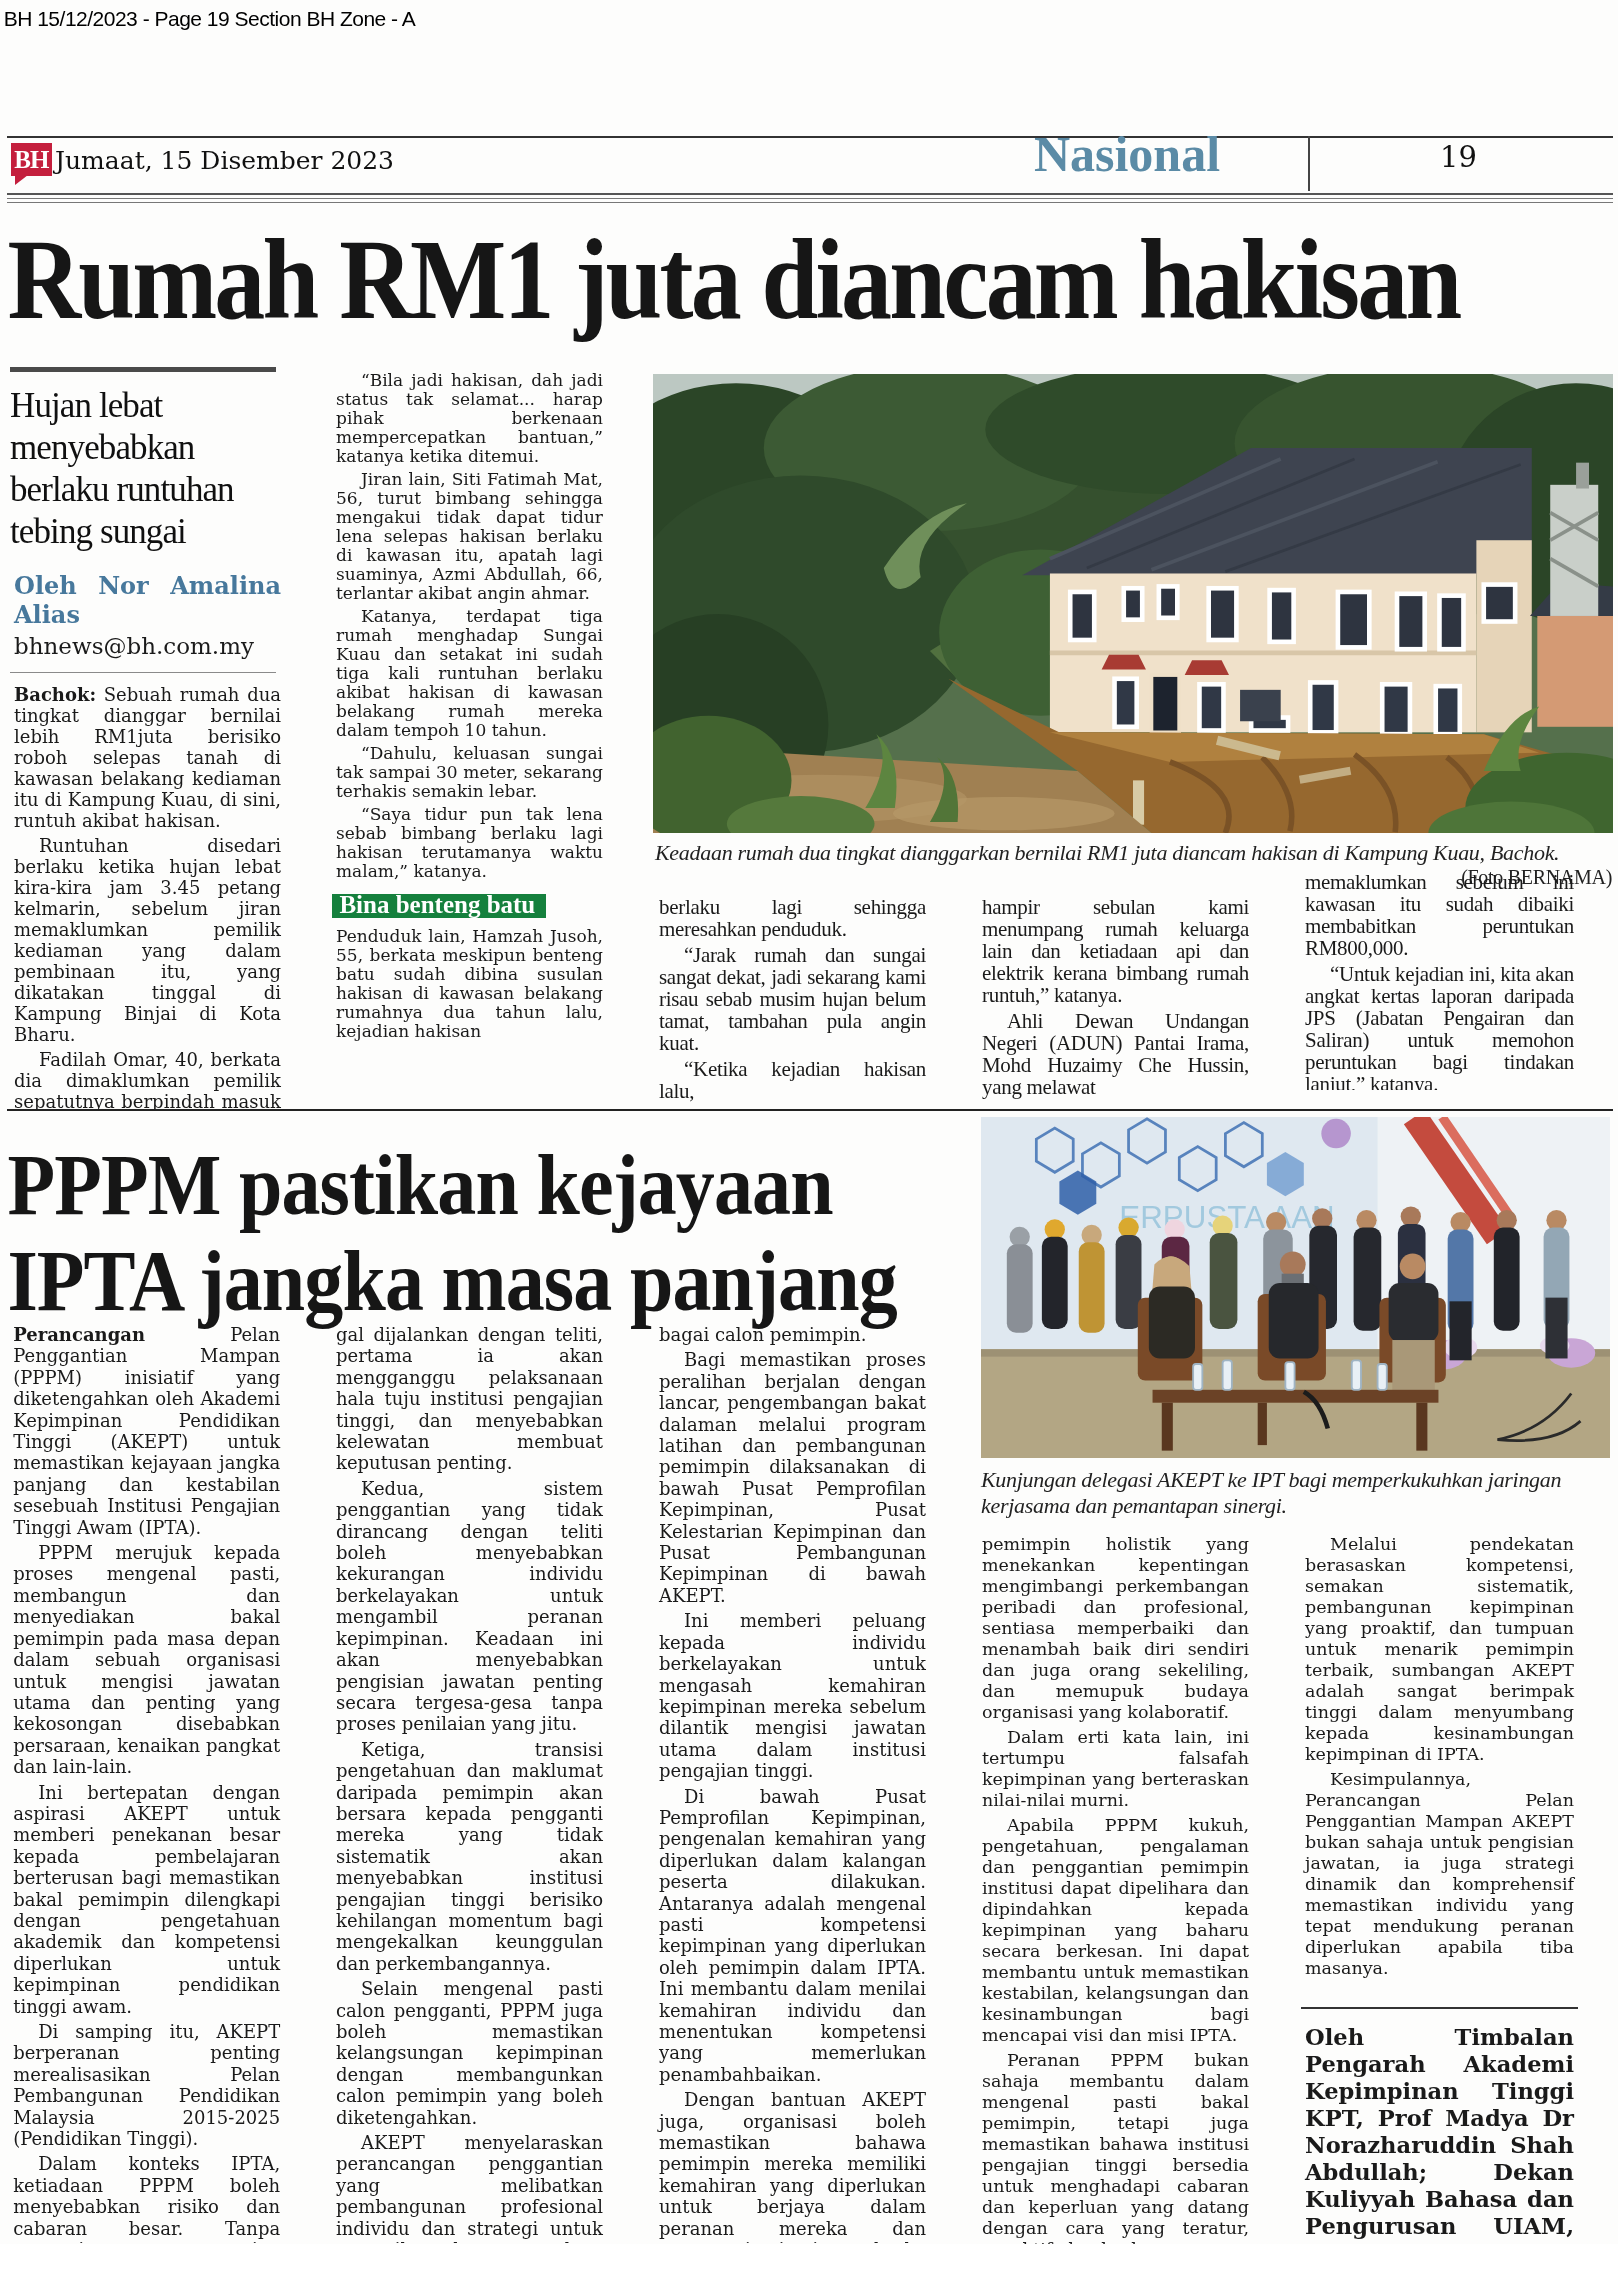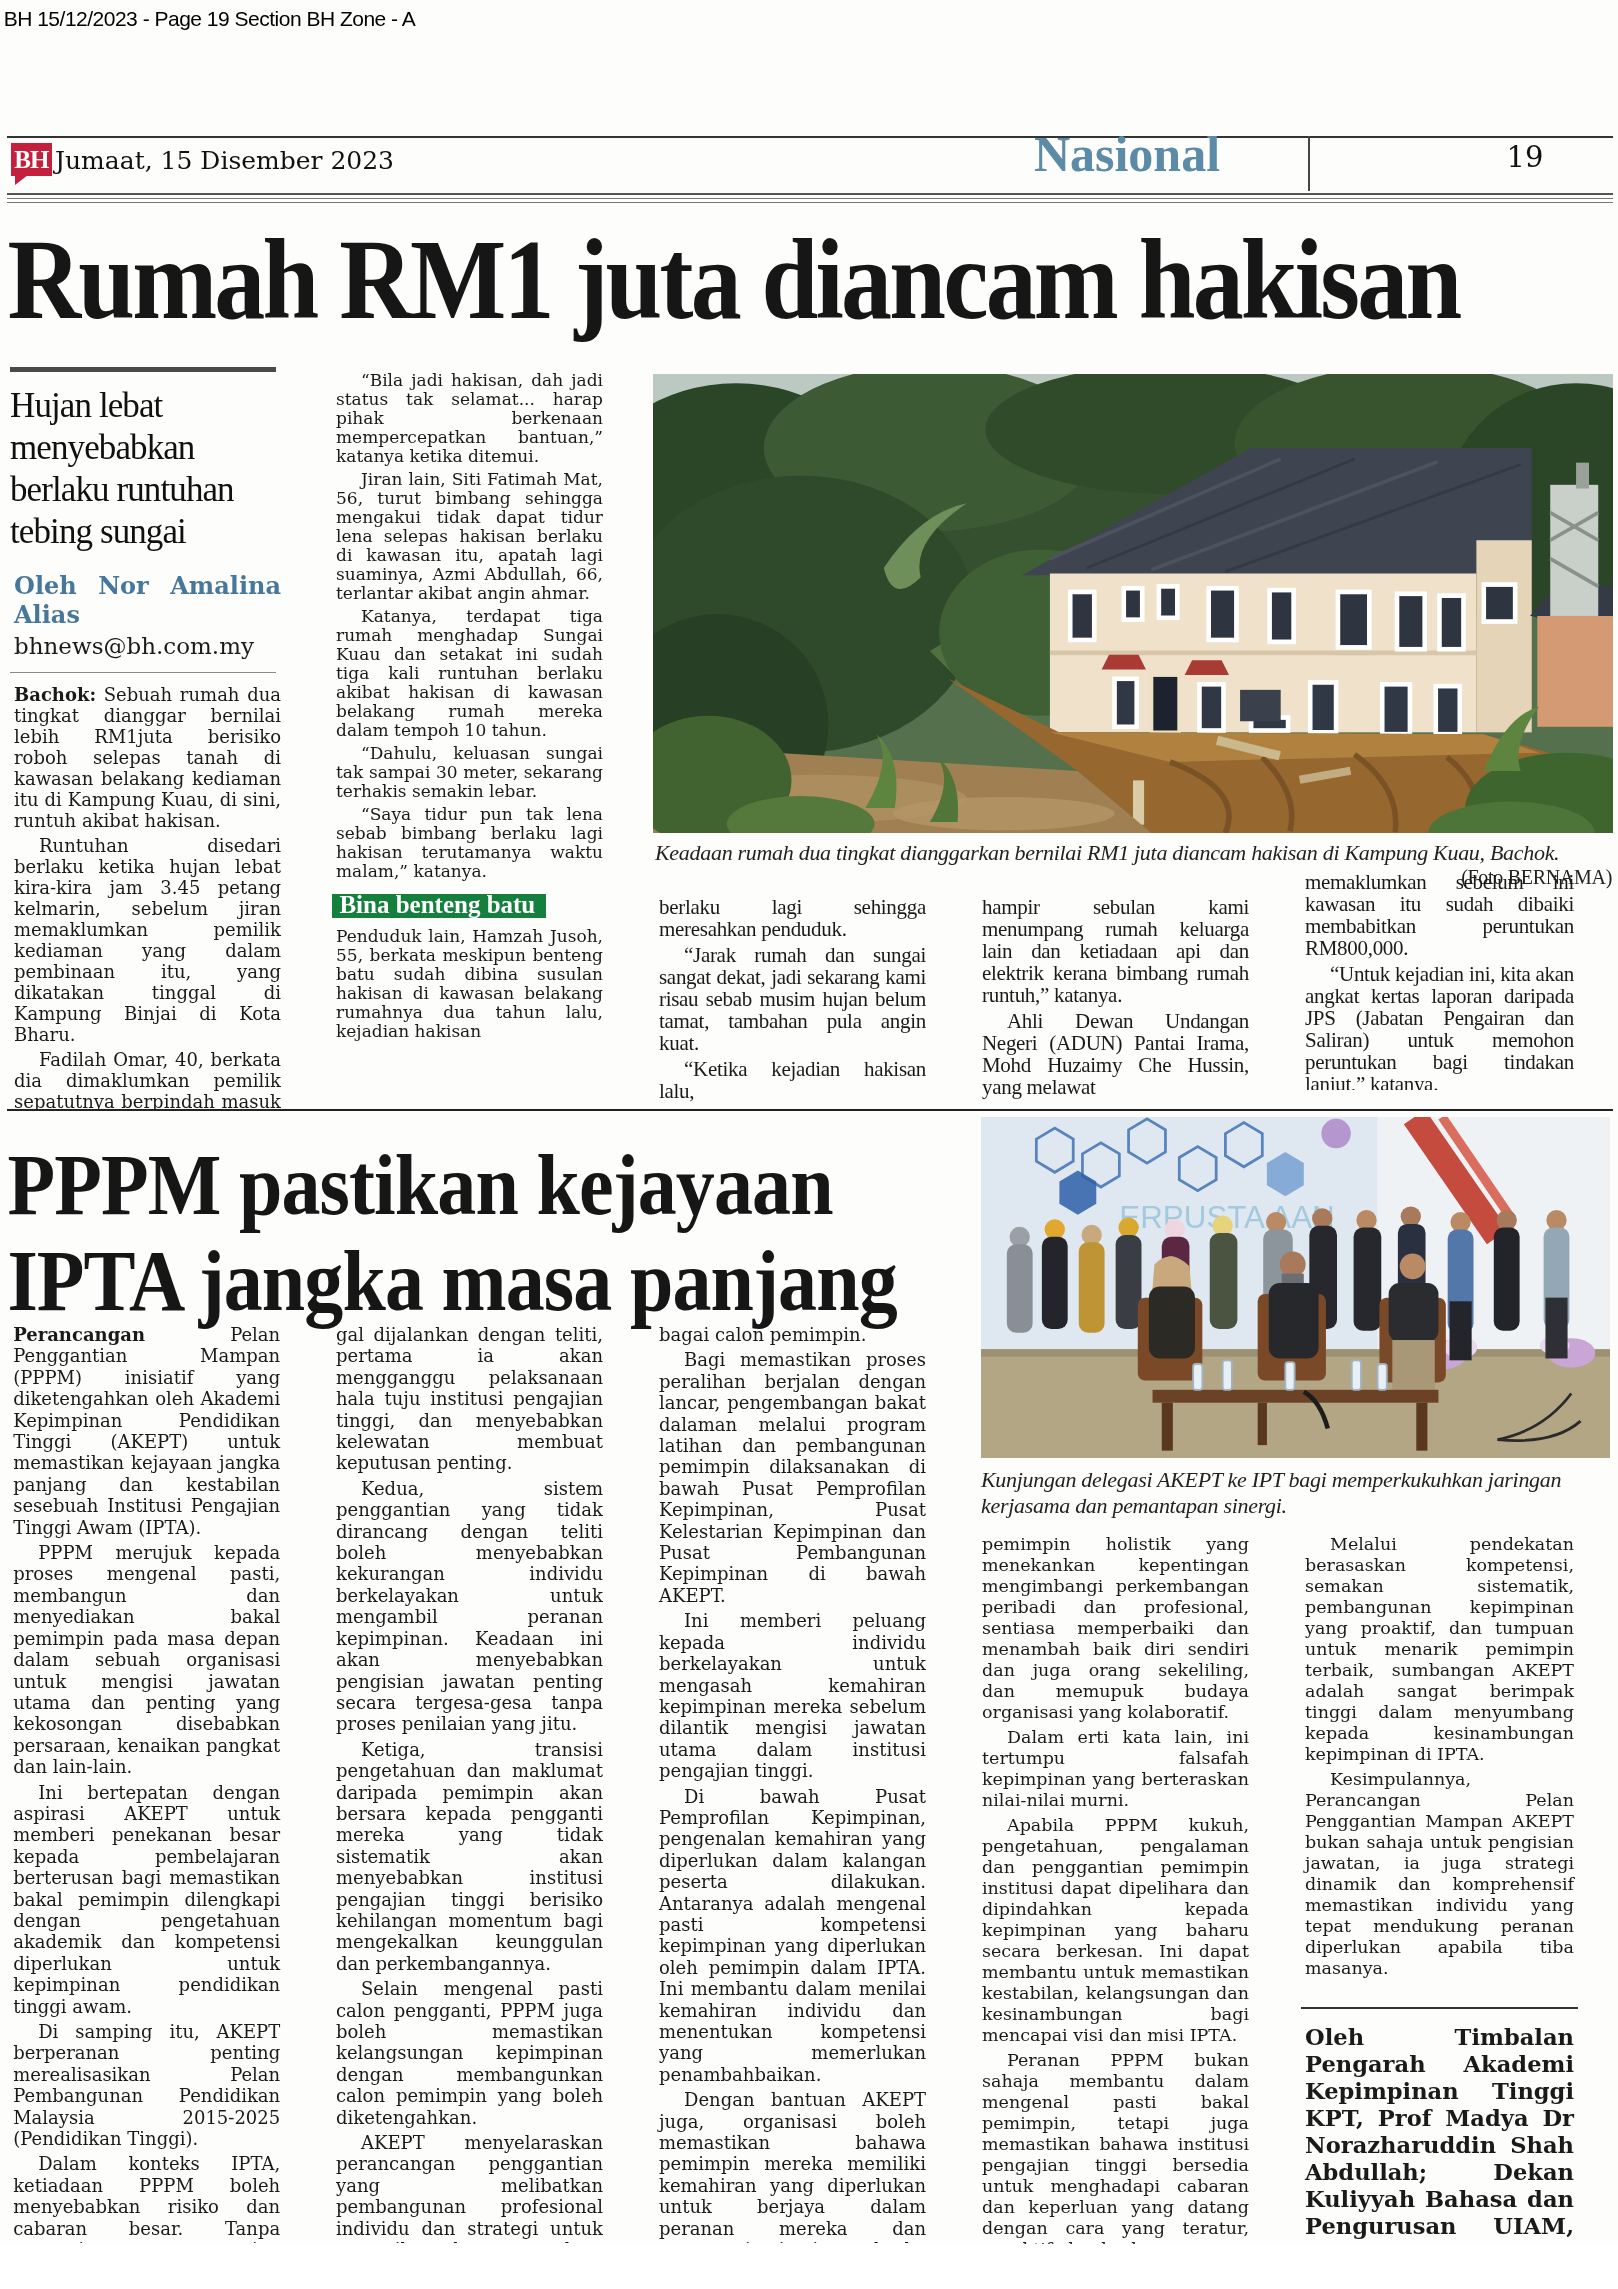--- a/index.html
+++ b/index.html
@@ -16,21 +16,21 @@
   .mast-date{left:55px;top:146px;font-size:25px;color:#111;}
   .bh-logo{left:11px;top:143px;width:41px;height:33px;background:#c41f3d;color:#fff;
            font-family:"Liberation Serif",serif;font-weight:bold;font-size:25px;
            text-align:center;line-height:33px;letter-spacing:-0.9px;}
   .bh-tail{left:14.8px;top:175px;width:0;height:0;border-left:6.5px solid transparent;
            border-right:6.5px solid transparent;border-top:10px solid #c41f3d;
            border-left:0;border-right:13px solid transparent;}
   .nasional{left:960px;top:128px;width:334px;text-align:center;
             font-family:"Liberation Serif",serif;font-weight:bold;font-size:50px;line-height:52px;}
   .mast-vrule{left:1308px;top:136px;width:1.8px;height:55px;background:#444;}
-  .page-num{left:1440px;top:140px;width:170px;text-align:center;font-size:29px;color:#111;}
+  .page-num{left:1440px;top:140px;width:170px;text-align:left;font-size:29px;color:#111;}
 
   
   .headline1{left:7.4px;top:218px;width:1606px;font-family:"Liberation Serif",serif;
              font-weight:bold;font-size:102px;line-height:109px;letter-spacing:-2.8px;
              color:#161616;white-space:nowrap;transform:scale(1,1.12);transform-origin:top left;}
   .headline2{left:7.4px;top:1137px;width:967px;font-family:"Liberation Serif",serif;
              font-weight:bold;font-size:78px;line-height:87px;letter-spacing:-0.9px;color:#161616;
              transform:scale(1,1.1);transform-origin:top left;}
 
   

